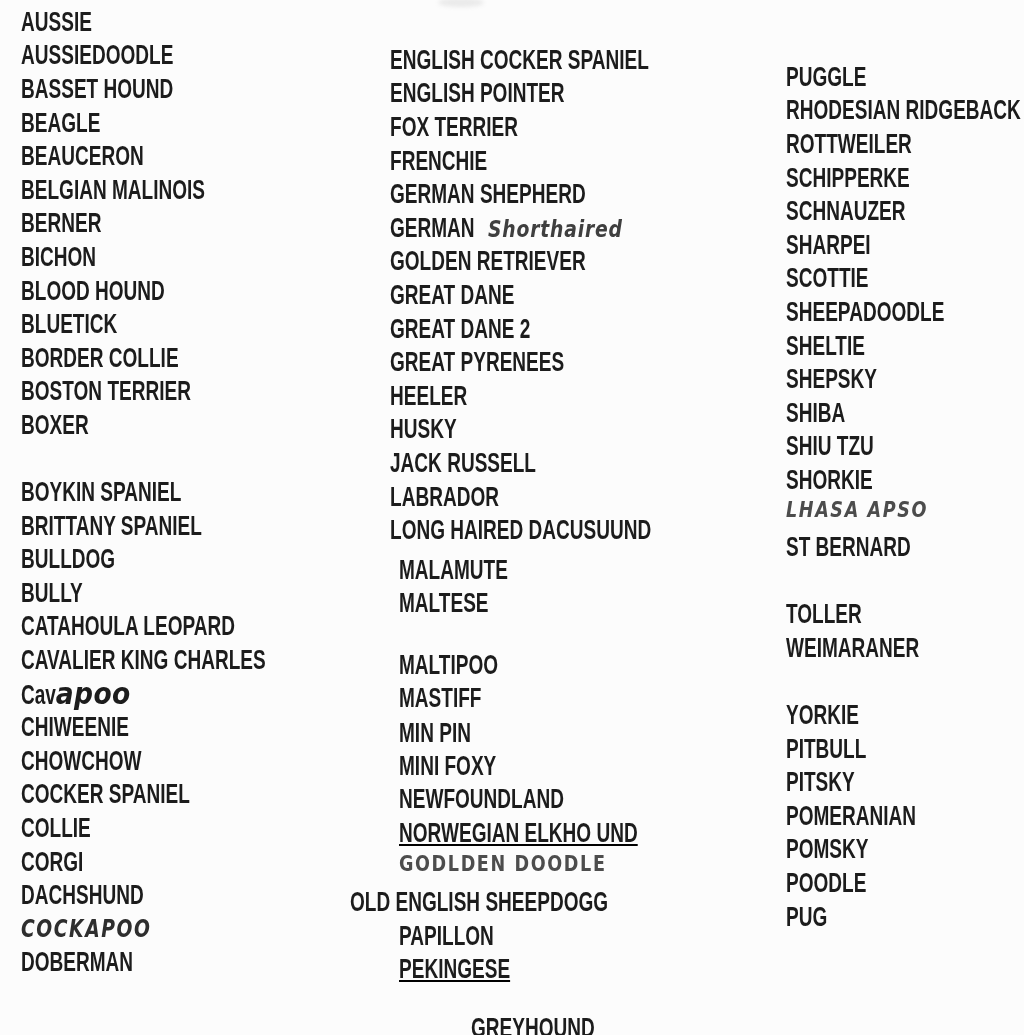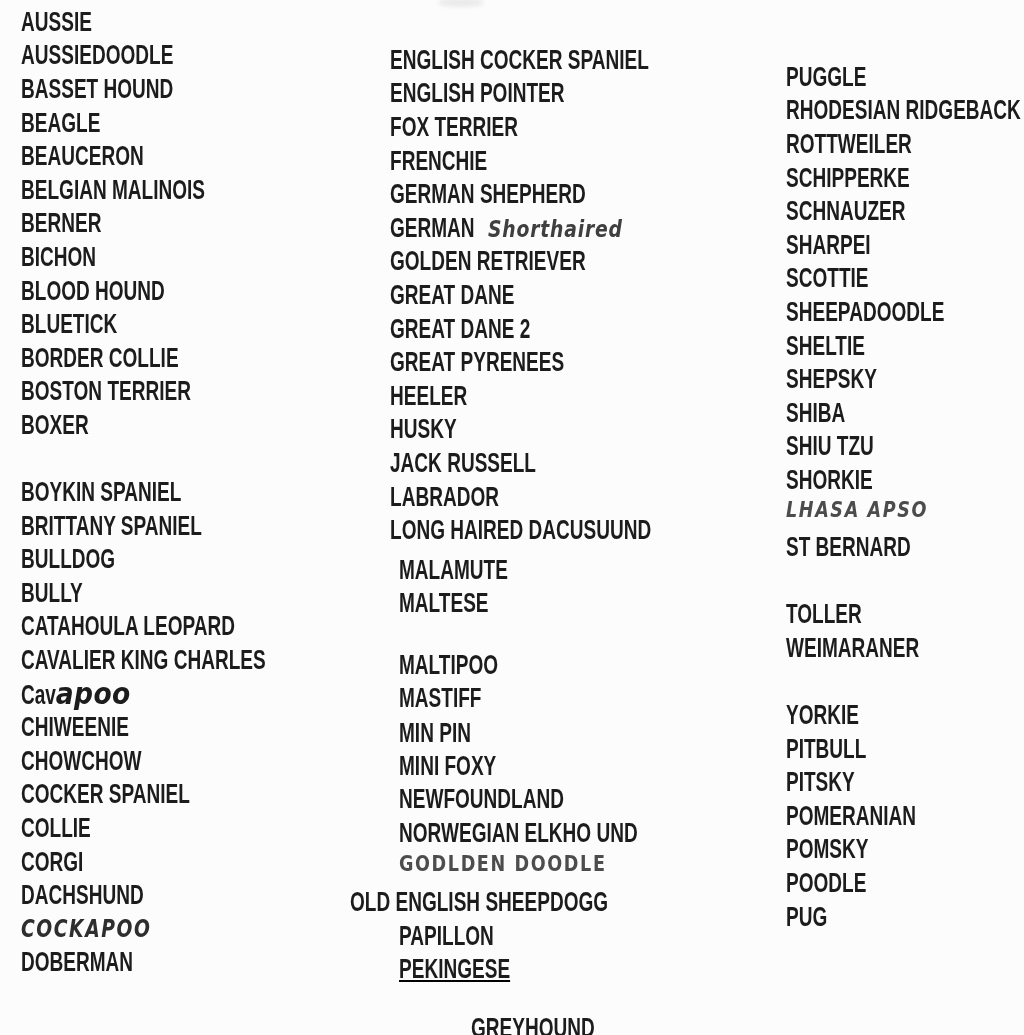--- a/index.html
+++ b/index.html
@@ -250,21 +250,21 @@
       </div>
       <div class="row" style="padding-left: 9px; align-items: flex-end;">
         <span class="t">MIN PIN</span>
       </div>
       <div class="row" style="padding-left: 9px;">
         <span class="t">MINI FOXY</span>
       </div>
       <div class="row" style="padding-left: 9px;">
         <span class="t">NEWFOUNDLAND</span>
       </div>
-      <div class="row" style="padding-left: 9px;">
+      <div class="row" style="padding-left: 9px; text-decoration: underline;">
         <span class="t">NORWEGIAN ELKHO UND</span>
       </div>
       <div class="row" style="margin-top: -3px; padding-left: 9px;">
         <span class="t comic-caps">GODLDEN DOODLE</span>
       </div>
       <div class="row" style="margin-top: 5px; padding-left: 9px; justify-content: flex-end;">
         <span class="t">OLD ENGLISH SHEEPDOGG</span>
       </div>
       <div class="row" style="padding-left: 9px;">
         <span class="t">PAPILLON</span>

